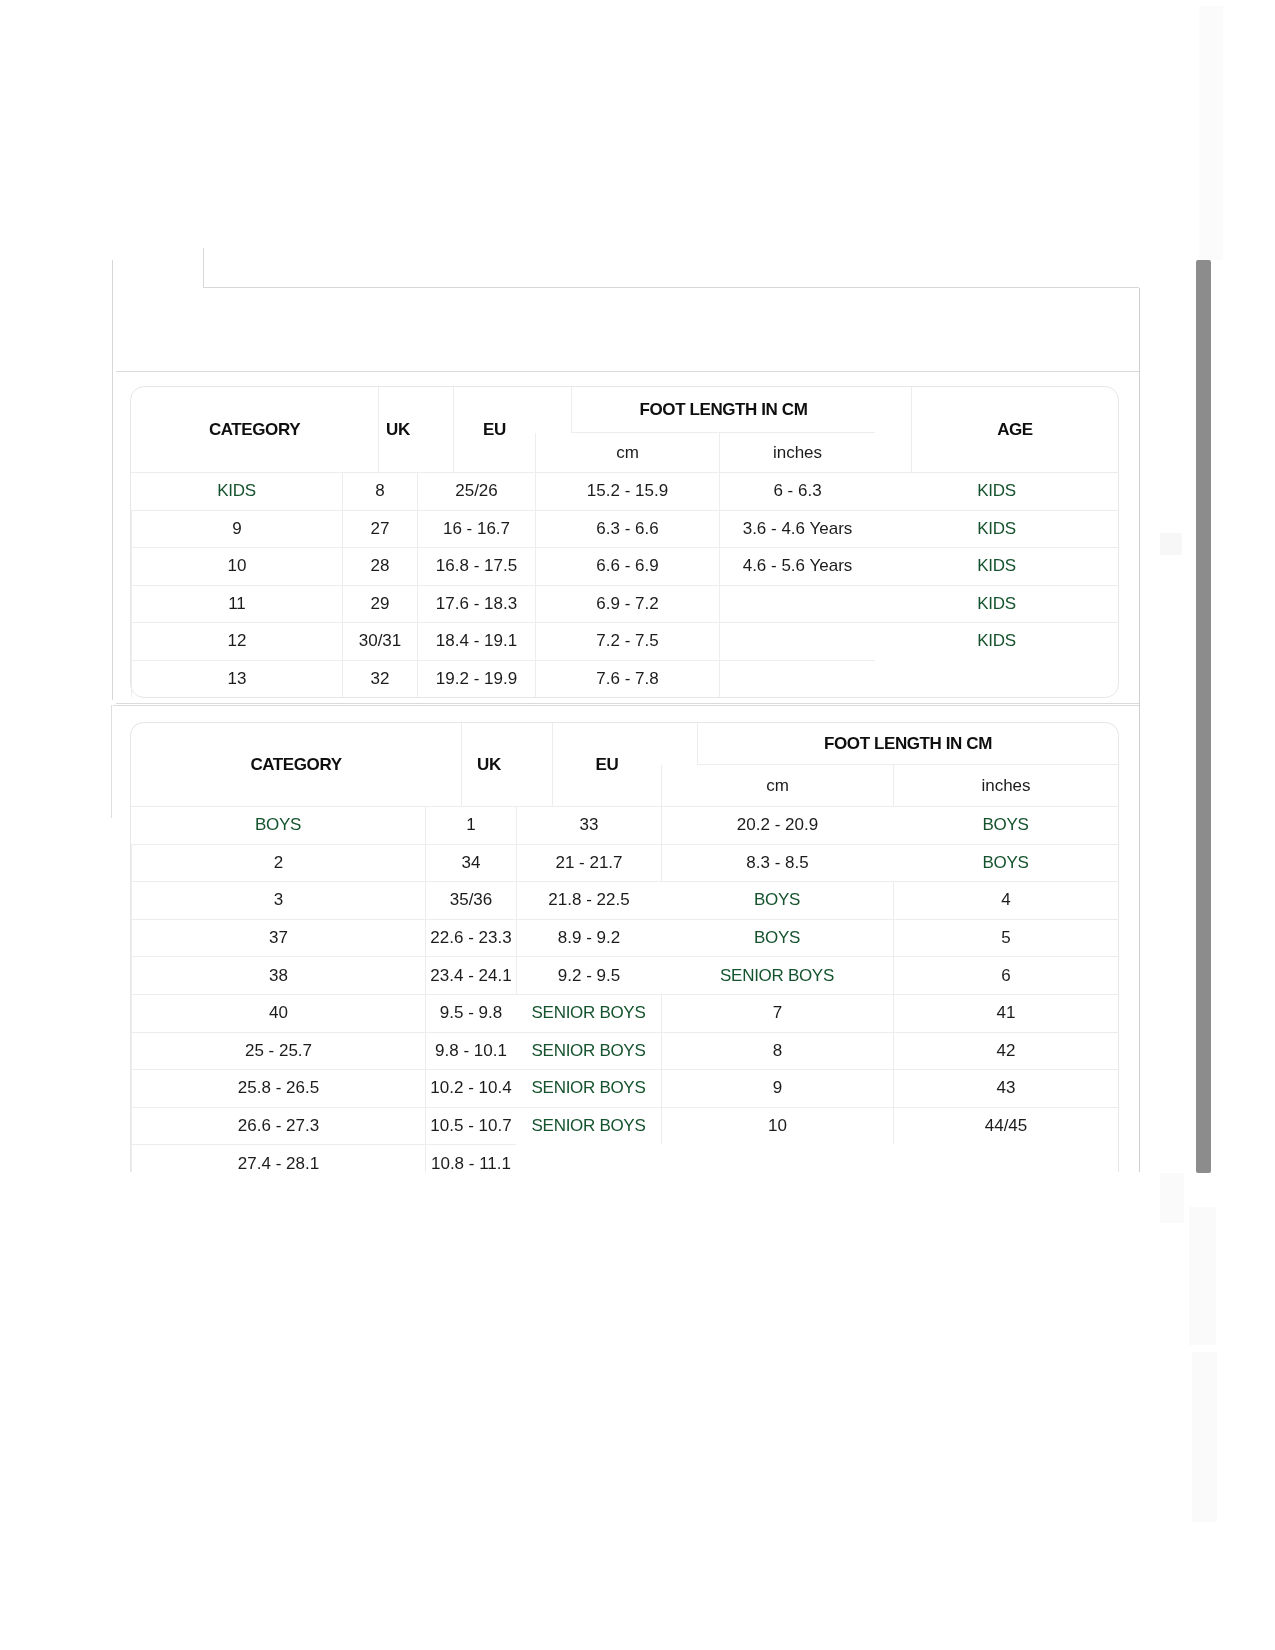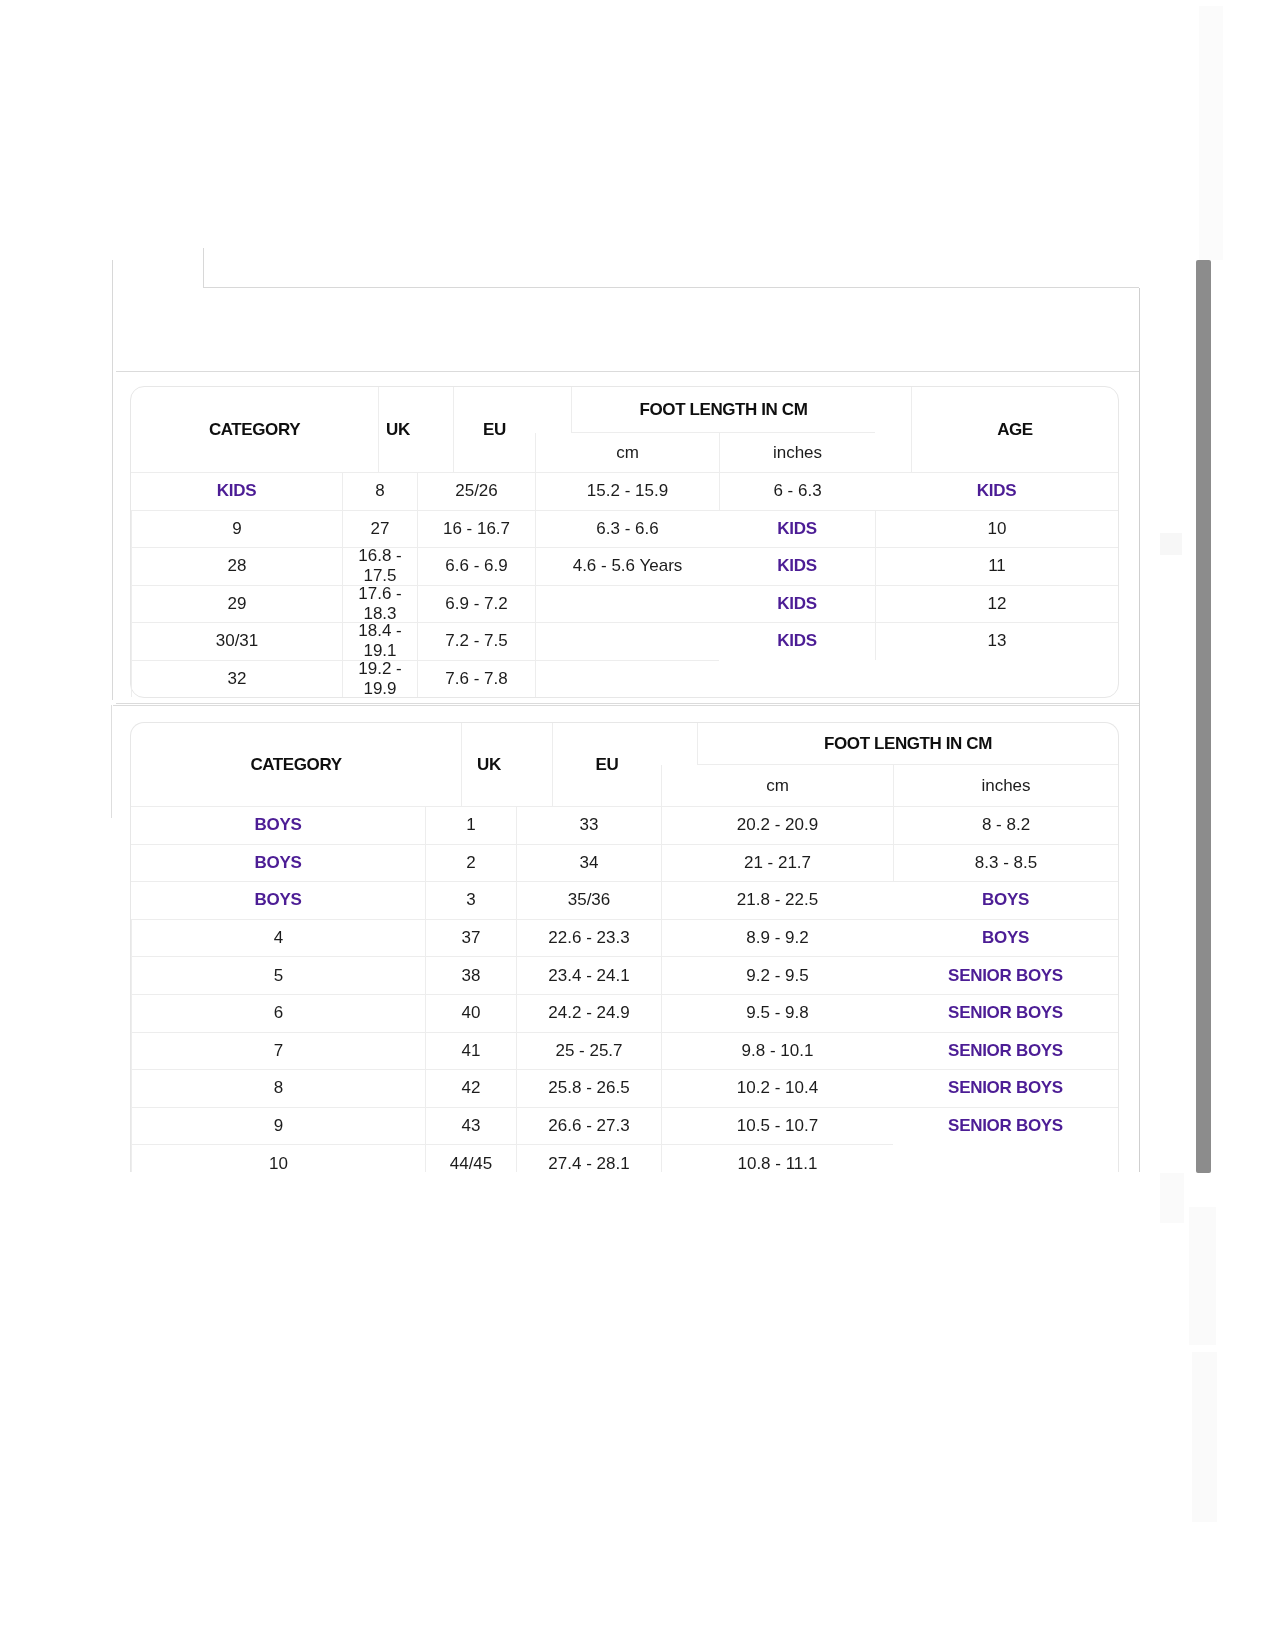--- a/index.html
+++ b/index.html
@@ -32,21 +32,21 @@
     grid-template-columns:294px 91px 145px 232px 225px;
     grid-template-rows:42px 41px;grid-auto-rows:37.6px;
     border-radius:14px 14px 0 0;border-bottom:none;
   }
   .cell{display:flex;align-items:center;justify-content:center;text-align:center;}
   .hcell{font-weight:700;color:#0f0f0f;letter-spacing:-0.4px;margin-left:36px;}
   .sub{font-weight:400;color:#1c1c1c;letter-spacing:0;text-align:right;}
   .bl{border-left:1px solid #ededed;}
   .bb{border-bottom:1px solid #ededed;}
   .body-cell{border-top:1px solid #ededed;color:#1c1c1c;}
-  .body-cell.cat{font-weight:700;color:#4c1d95;letter-spacing:-0.3px;}
+  .body-cell.cat{font-weight:400;color:#14532d;letter-spacing:-0.3px;}
   
   .r12{grid-row:1 / span 2;}
   
   .sb-track{position:absolute;left:1199px;top:6px;width:24px;height:254px;background:#fbfbfb;}
   .sb-thumb{position:absolute;left:1196px;top:260px;width:15px;height:913px;background:#8c8c8c;border-radius:2px;}
   
   .patch{position:absolute;background:#fafafa;}
 </style>
 </head>
 <body>
@@ -78,20 +78,21 @@
 <div class="cell body-cell cat">KIDS</div>
     <div class="cell body-cell bl">8</div>
     <div class="cell body-cell bl">25/26</div>
     <div class="cell body-cell bl">15.2 - 15.9</div>
     <div class="cell body-cell bl">6 - 6.3</div>
     <div class="cell body-cell cat">KIDS</div>
     <div class="cell body-cell bl">9</div>
     <div class="cell body-cell bl">27</div>
     <div class="cell body-cell bl">16 - 16.7</div>
     <div class="cell body-cell bl">6.3 - 6.6</div>
+    <div class="cell body-cell bl">3.6 - 4.6 Years</div>
     <div class="cell body-cell cat">KIDS</div>
     <div class="cell body-cell bl">10</div>
     <div class="cell body-cell bl">28</div>
     <div class="cell body-cell bl">16.8 - 17.5</div>
     <div class="cell body-cell bl">6.6 - 6.9</div>
     <div class="cell body-cell bl">4.6 - 5.6 Years</div>
     <div class="cell body-cell cat">KIDS</div>
     <div class="cell body-cell bl">11</div>
     <div class="cell body-cell bl">29</div>
     <div class="cell body-cell bl">17.6 - 18.3</div>
@@ -118,21 +119,20 @@
     <div class="cell hcell r12" style="grid-column:1;">CATEGORY</div>
     <div class="cell hcell r12 bl" style="grid-column:2;">UK</div>
     <div class="cell hcell r12 bl" style="grid-column:3;">EU</div>
     <div class="cell hcell bl bb" style="grid-column:4 / span 2;grid-row:1;">FOOT LENGTH IN CM</div>
     <div class="cell sub bl" style="grid-column:4;grid-row:2;">cm</div>
     <div class="cell sub bl" style="grid-column:5;grid-row:2;">inches</div>
   <div class="cell body-cell cat">BOYS</div>
       <div class="cell body-cell bl">1</div>
       <div class="cell body-cell bl">33</div>
       <div class="cell body-cell bl">20.2 - 20.9</div>
-      <div class="cell body-cell bl">8 - 8.2</div>
       <div class="cell body-cell cat">BOYS</div>
       <div class="cell body-cell bl">2</div>
       <div class="cell body-cell bl">34</div>
       <div class="cell body-cell bl">21 - 21.7</div>
       <div class="cell body-cell bl">8.3 - 8.5</div>
       <div class="cell body-cell cat">BOYS</div>
       <div class="cell body-cell bl">3</div>
       <div class="cell body-cell bl">35/36</div>
       <div class="cell body-cell bl">21.8 - 22.5</div>
       <div class="cell body-cell cat">BOYS</div>
@@ -141,21 +141,20 @@
       <div class="cell body-cell bl">22.6 - 23.3</div>
       <div class="cell body-cell bl">8.9 - 9.2</div>
       <div class="cell body-cell cat">BOYS</div>
       <div class="cell body-cell bl">5</div>
       <div class="cell body-cell bl">38</div>
       <div class="cell body-cell bl">23.4 - 24.1</div>
       <div class="cell body-cell bl">9.2 - 9.5</div>
       <div class="cell body-cell cat">SENIOR BOYS</div>
       <div class="cell body-cell bl">6</div>
       <div class="cell body-cell bl">40</div>
-      <div class="cell body-cell bl">24.2 - 24.9</div>
       <div class="cell body-cell bl">9.5 - 9.8</div>
       <div class="cell body-cell cat">SENIOR BOYS</div>
       <div class="cell body-cell bl">7</div>
       <div class="cell body-cell bl">41</div>
       <div class="cell body-cell bl">25 - 25.7</div>
       <div class="cell body-cell bl">9.8 - 10.1</div>
       <div class="cell body-cell cat">SENIOR BOYS</div>
       <div class="cell body-cell bl">8</div>
       <div class="cell body-cell bl">42</div>
       <div class="cell body-cell bl">25.8 - 26.5</div>

